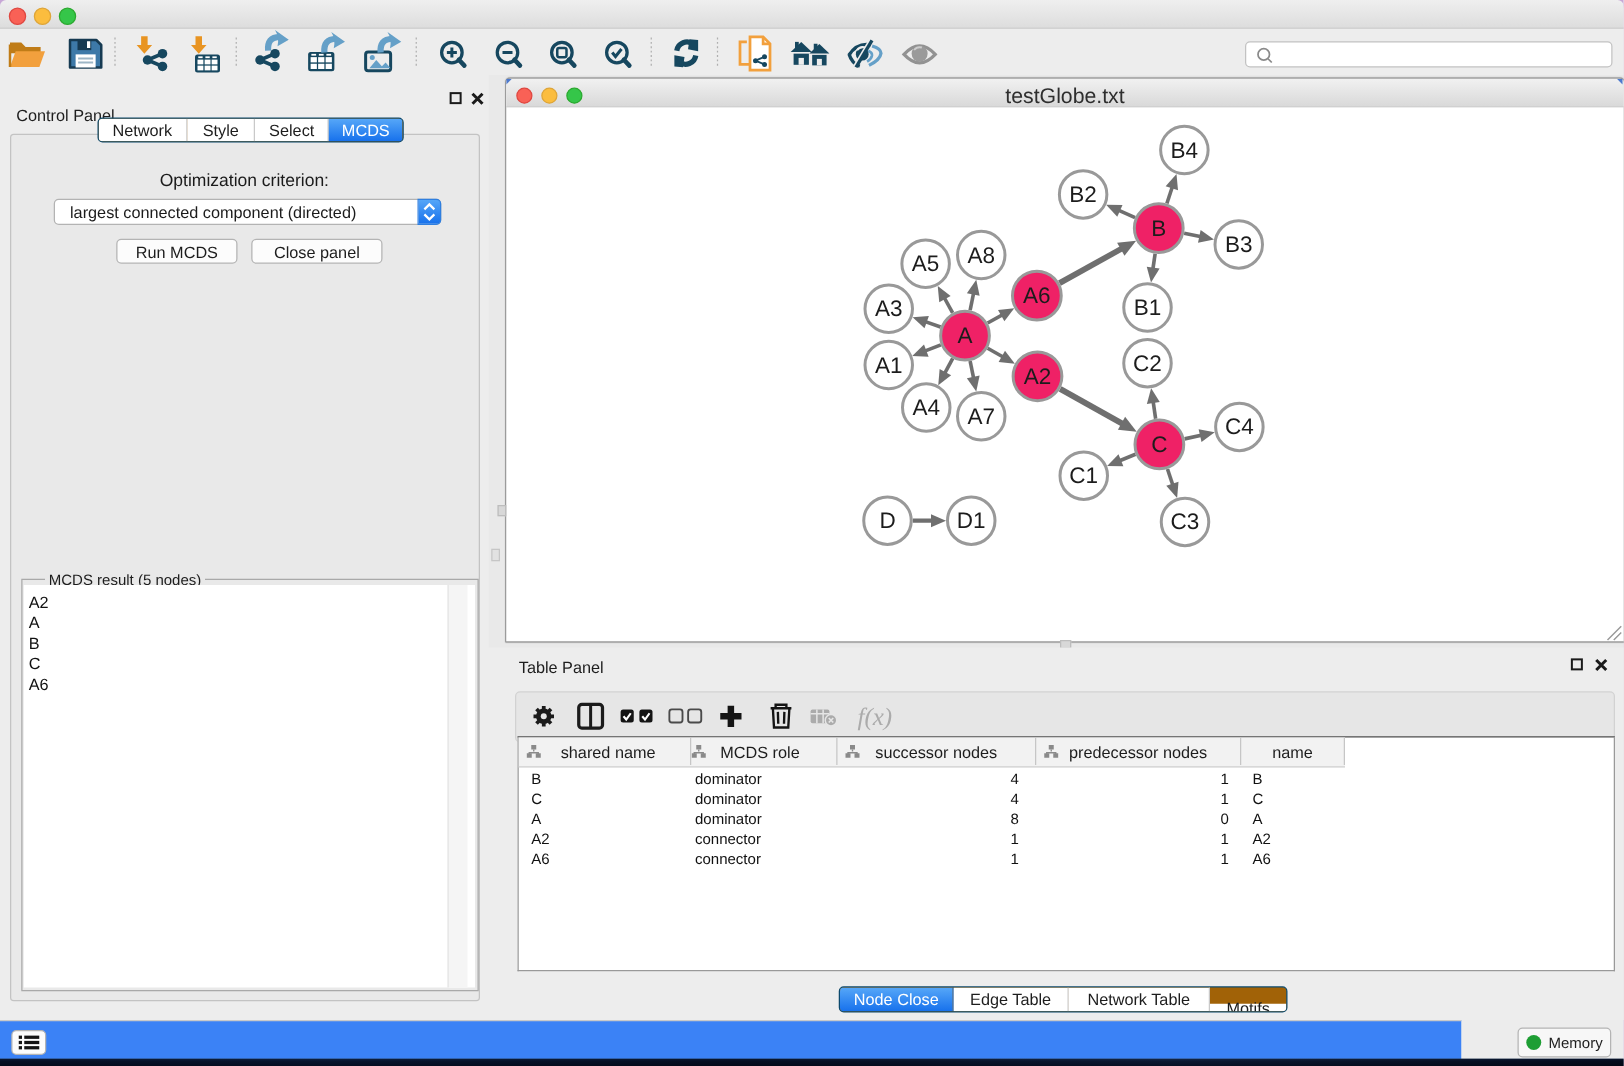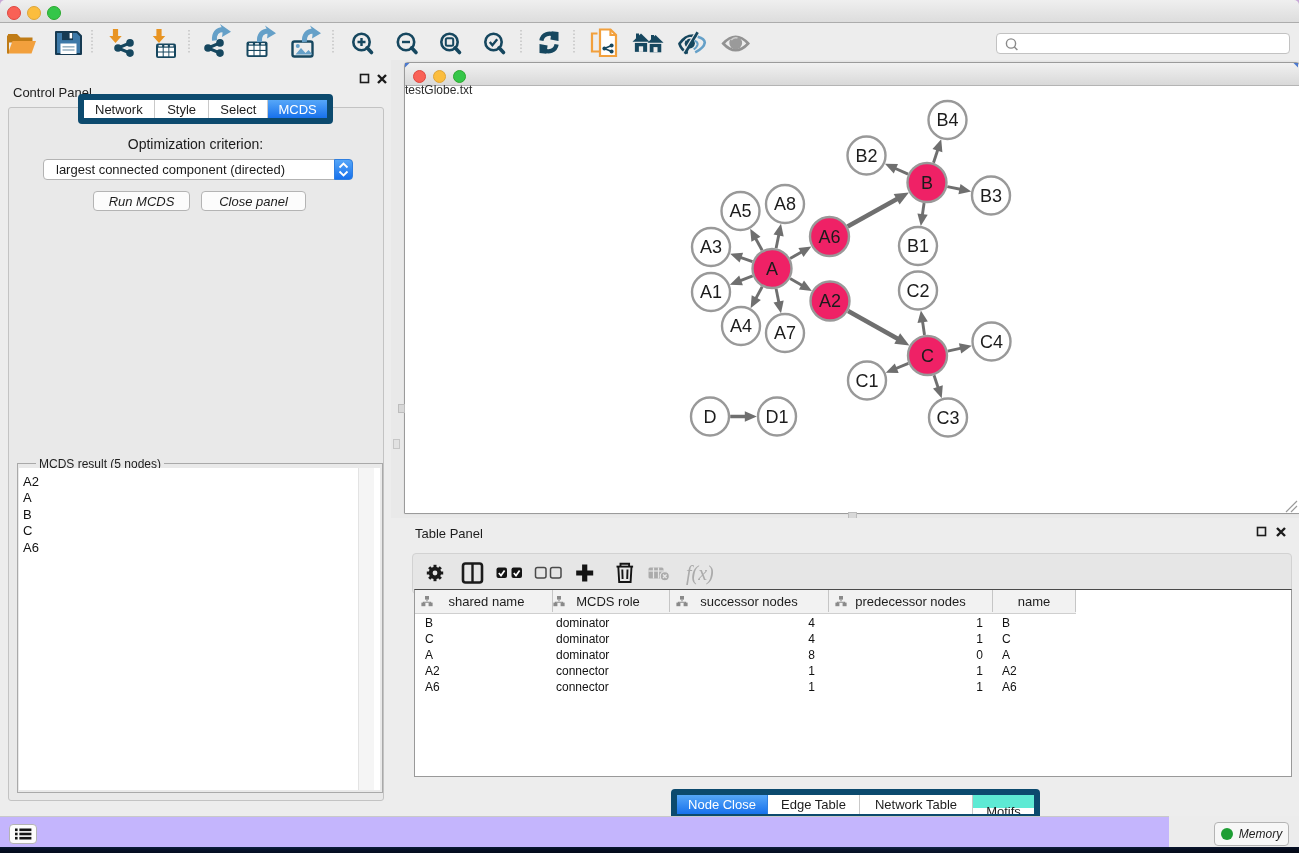--- a/index.html
+++ b/index.html
@@ -11,46 +11,46 @@
 .tl{position:absolute;top:6px;width:12px;height:12px;border-radius:50%;}
 #titletext{position:absolute;top:3.5px;left:0;width:100%;text-align:center;font-size:13.5px;color:#3a3a3a;}
 #toolbar{position:absolute;left:0;top:23px;width:1299px;height:37px;background:#EDEDED;}
 #searchbox{position:absolute;left:996px;top:10px;width:292px;height:19px;background:#fff;
  border:1px solid #C2C2C2;border-radius:4px;}
 #main{position:absolute;left:0;top:60px;width:1299px;height:756px;background:#E9E9E9;}
 #ctrlpanel{position:absolute;left:0;top:0;width:391px;height:756px;background:#EDEDED;}
 #ctrlhdr{position:absolute;left:13px;top:25px;font-size:13px;color:#1d1d1d;}
 #tabcontent{position:absolute;left:8px;top:47px;width:374px;height:692px;background:#E9E9E9;
  border:1px solid #C3C3C3;border-radius:3px;}
-.seg{position:absolute;display:flex;background:#5eead4;border:6px solid #0c4a6e;border-radius:4px;overflow:hidden;}
+.seg{position:absolute;display:flex;background:#a16207;border:1px solid #0c4a6e;border-radius:4px;overflow:hidden;}
 .seg>div{font-size:13px;color:#1d1d1d;text-align:center;border-right:1px solid #C9C9C9;
  display:flex;align-items:center;justify-content:center;background:#fff;}
 .seg>div:last-child{border-right:none;}
 .seg>div.sel{background:linear-gradient(#56A7F8,#1771EC);color:#fff;border-right-color:#2F7FE0;}
 #nwwin{position:absolute;left:404px;top:2px;width:894px;height:450px;background:#fff;
  border:1px solid #9B9B9B;border-radius:4px 4px 1px 1px;box-shadow:0 0 1px rgba(0,0,0,.2);}
 #nwtitle{position:absolute;left:0;top:0;width:100%;height:22px;
  background:linear-gradient(#F1F1F1,#D9D9D9);border-bottom:1px solid #B4B4B4;border-radius:4px 4px 0 0;}
 .tl2{position:absolute;top:7px;width:11px;height:11px;border-radius:50%;}
 #tablepanel{position:absolute;left:391px;top:458px;width:908px;height:298px;background:#EDEDED;}
 #tphdr{position:absolute;left:24px;top:8px;font-size:13px;color:#1d1d1d;}
 #tptoolbar{position:absolute;left:21px;top:35px;width:878px;height:39px;background:#E6E6E6;
  border:1px solid #D2D2D2;border-radius:4px;}
 #tbl{position:absolute;left:23px;top:71px;width:876px;height:186px;background:#fff;border:1px solid #999;border-top:1.5px solid #4A4A4A;}
 #tblhead{position:absolute;left:0;top:0;height:23px;background:#F2F2F2;border-bottom:1px solid #CFCFCF;}
 .th{position:absolute;top:0;height:22px;border-right:1px solid #C6C6C6;font-size:13px;color:#1d1d1d;
  display:flex;align-items:center;justify-content:center;}
 .td{position:absolute;font-size:12px;color:#111;height:16px;line-height:16px;}
 #bottabs{position:absolute;left:280px;top:271px;}
-#statusbar{position:absolute;left:0;top:816px;width:1169px;height:32px;background:#c4b5fd;border-top:1px solid #C9C9C9;}
+#statusbar{position:absolute;left:0;top:816px;width:1169px;height:32px;background:#3b82f6;border-top:1px solid #C9C9C9;}
 #deskbot{position:absolute;left:0;top:847px;width:1299px;height:6px;
  background:linear-gradient(180deg,#2c4663 0%,#1b2d45 35%,#0f1e33 100%),linear-gradient(90deg,#1a2b42,#253b55 20%,#16273d 45%,#37465c 72%,#141f33);
  background-blend-mode:overlay;}
 .btn{position:absolute;background:#FCFCFC;border:1px solid #B4B4B4;border-radius:4px;
- font-size:13px;color:#1d1d1d;display:flex;align-items:center;justify-content:center;font-style:italic;}
+ font-size:13px;color:#1d1d1d;display:flex;align-items:center;justify-content:center;}
 #grpbox{position:absolute;left:17px;top:403px;width:364px;height:328px;border:1px solid #A9A9A9;}
 #grplbl{position:absolute;left:6px;top:-7px;background:#E9E9E9;padding:0 3px;font-size:12px;color:#1d1d1d;margin-left:12px;}
 #mcdslist{position:absolute;left:1px;top:4px;width:361px;height:322px;background:#fff;border:0px;}
 .li{font-size:13px;color:#111;line-height:16.4px;padding-left:4px;}
 #scrolltrack{position:absolute;right:6px;top:0;width:15px;height:322px;background:#F5F5F5;border-left:1px solid #E3E3E3;}
 </style></head><body>
 <div id="stage">
 <div id="win"></div>
 <div id="titlebar">
 <div class="tl" style="left:7px;background:#F96156;border:0.5px solid #DF4740;"></div>
@@ -226,21 +226,21 @@
             <div class="li">A6</div>
 <div id="scrolltrack"></div>
           </div>
 </div>
 </div>
 <div id="nwwin">
 <div id="nwtitle">
 <div class="tl2" style="left:8px;background:#F96156;border:0.5px solid #DF4740;"></div>
 <div class="tl2" style="left:28px;background:#FBBD3E;border:0.5px solid #DEA538;"></div>
 <div class="tl2" style="left:48px;background:#35C649;border:0.5px solid #2BA92F;"></div>
-<div style="position:absolute;top:20px;width:100%;font-size:12px;color:#2e2e2e;">testGlobe.txt</div>
+<div style="position:absolute;top:4px;width:100%;text-align:center;font-size:17px;color:#2e2e2e;">testGlobe.txt</div>
 </div>
 <svg width="892" height="420" style="position:absolute;left:0;top:24px" font-family="&quot;Liberation Sans&quot;, sans-serif">
           <line x1="347.7" y1="188.9" x2="331.6" y2="195.1" stroke="#6F6F6F" stroke-width="2.9"></line>
           <path d="M324.8,197.7 L334.2,188.6 L337.9,198.3 Z" fill="#6F6F6F"></path>
           <line x1="385.1" y1="191.6" x2="400.7" y2="200.4" stroke="#6F6F6F" stroke-width="2.9"></line>
           <path d="M406.9,203.9 L393.9,202.6 L399.0,193.5 Z" fill="#6F6F6F"></path>
           <line x1="347.5" y1="174.6" x2="331.8" y2="169.1" stroke="#6F6F6F" stroke-width="2.9"></line>
           <path d="M325.1,166.7 L338.1,165.8 L334.6,175.6 Z" fill="#6F6F6F"></path>
           <line x1="357.2" y1="199.7" x2="349.0" y2="214.9" stroke="#6F6F6F" stroke-width="2.9"></line>
           <path d="M345.6,221.2 L346.7,208.2 L355.9,213.1 Z" fill="#6F6F6F"></path>

